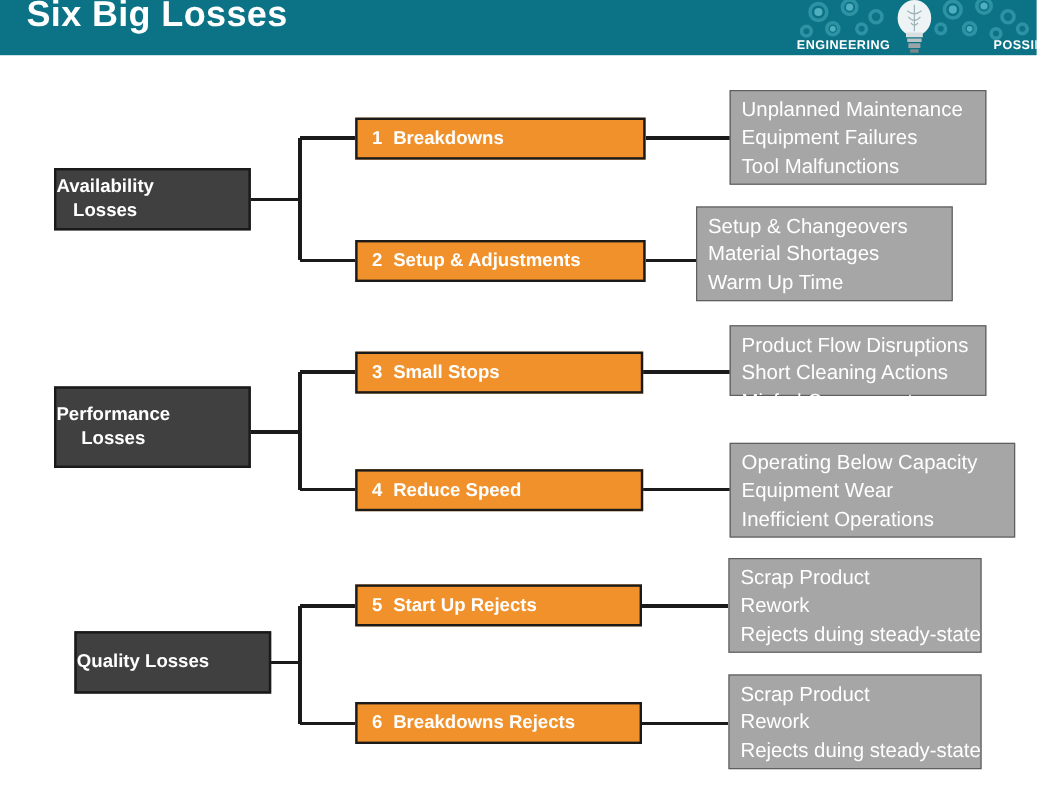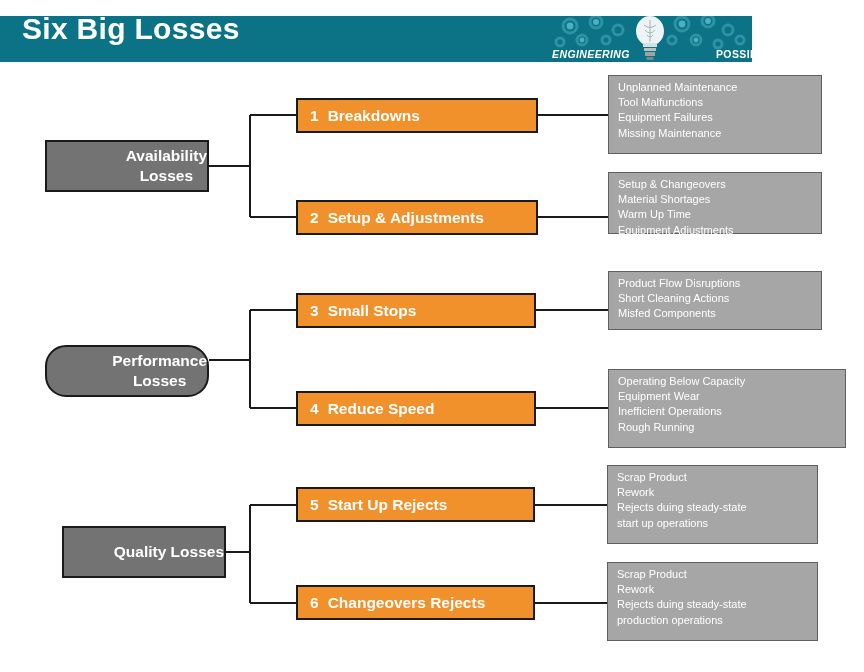--- a/index.html
+++ b/index.html
@@ -13,22 +13,22 @@
     height: 672px;
     position: relative;
     overflow: hidden;
     font-family: "Liberation Sans", sans-serif;
     -webkit-font-smoothing: antialiased;
   }
 
   
   #header-bar {
     position: absolute;
-    left: 0; top: 16px;
-    width: 752px;
+    left: 0; top: 0;
+    width: 864px;
     height: 46px;
     background: #0b7385;
     overflow: hidden;
   }
   #header-title {
     position: absolute;
     left: 22px;
     top: -4px;
     font-size: 30px;
     font-weight: bold;
@@ -56,50 +56,50 @@
     left: 0;
     bottom: 2px;
     width: 196px;
     text-align: center;
     font-size: 10.5px;
     font-weight: bold;
     color: #ffffff;
     letter-spacing: 0.4px;
     white-space: nowrap;
   }
-  .wm-left  { margin-right: 52px; font-style: italic; }
+  .wm-left  { margin-right: 52px; }
   .wm-right { margin-left: 34px; }
 
   
   #diagram {
     position: absolute;
     left: 0; top: 46px;
     width: 864px;
     height: 626px;
   }
   #connectors {
     position: absolute;
     left: 0; top: 0;
     width: 864px;
     height: 626px;
     pointer-events: none;
   }
 
   
   .category-box {
     position: absolute;
-    background: #737373;
+    background: #404040;
     border: 2px solid #1a1a1a;
     box-sizing: border-box;
     color: #ffffff;
     font-size: 15.5px;
     font-weight: bold;
     display: flex;
     align-items: center;
-    justify-content: flex-end;
+    justify-content: flex-start;
     text-align: center;
     line-height: 1.32;
     z-index: 3;
   }
 
   .loss-box {
     position: absolute;
     background: #f0912b;
     border: 2px solid #1a1a1a;
     box-sizing: border-box;
@@ -115,21 +115,21 @@
     margin-right: 9px;
   }
   .loss-label { white-space: nowrap; }
 
   .detail-box {
     position: absolute;
     background: #a6a6a6;
     border: 1.5px solid #5f5f5f;
     box-sizing: border-box;
     color: #ffffff;
-    font-size: 11px;
+    font-size: 17px;
     font-weight: normal;
     line-height: 1.38;
     padding: 4px 0 0 9px;
     z-index: 3;
   }
   .detail-line { white-space: nowrap; }
 </style>
 </head>
 <body>
 
@@ -216,38 +216,38 @@
     </span>
   </div>
 
   <div class="loss-box" style="left:296px; top:52px; width:242px; height:35px;">
     <span class="loss-num">1</span>
     <span class="loss-label">Breakdowns</span>
   </div>
 
   <div class="detail-box" style="left:608px; top:29px; width:214px; height:79px;">
     <div class="detail-line">Unplanned Maintenance</div>
+    <div class="detail-line">Equipment Failures</div>
     <div class="detail-line">Tool Malfunctions</div>
-    <div class="detail-line">Equipment Failures</div>
     <div class="detail-line">Missing Maintenance</div>
   </div>
 
   <div class="loss-box" style="left:296px; top:154px; width:242px; height:35px;">
     <span class="loss-num">2</span>
     <span class="loss-label">Setup &amp; Adjustments</span>
   </div>
 
-  <div class="detail-box" style="left:608px; top:126px; width:214px; height:62px;">
+  <div class="detail-box" style="left:580px; top:126px; width:214px; height:79px;">
     <div class="detail-line">Setup &amp; Changeovers</div>
     <div class="detail-line">Material Shortages</div>
     <div class="detail-line">Warm Up Time</div>
     <div class="detail-line">Equipment Adjustments</div>
   </div>
 
-  <div class="category-box" style="left:45px; top:299px; width:164px; height:52px;border-radius:21px;">
+  <div class="category-box" style="left:45px; top:276px; width:164px; height:68px;">
     <span>
       <span>Performance</span><br>
       <span>Losses</span>
     </span>
   </div>
 
   <div class="loss-box" style="left:296px; top:247px; width:240px; height:35px;">
     <span class="loss-num">3</span>
     <span class="loss-label">Small Stops</span>
   </div>
@@ -281,21 +281,21 @@
 
   <div class="detail-box" style="left:607px; top:419px; width:211px; height:79px;">
     <div class="detail-line">Scrap Product</div>
     <div class="detail-line">Rework</div>
     <div class="detail-line">Rejects duing steady-state</div>
     <div class="detail-line">start up operations</div>
   </div>
 
   <div class="loss-box" style="left:296px; top:539px; width:239px; height:35px;">
     <span class="loss-num">6</span>
-    <span class="loss-label">Changeovers  Rejects</span>
+    <span class="loss-label">Breakdowns  Rejects</span>
   </div>
 
   <div class="detail-box" style="left:607px; top:516px; width:211px; height:79px;">
     <div class="detail-line">Scrap Product</div>
     <div class="detail-line">Rework</div>
     <div class="detail-line">Rejects duing steady-state</div>
     <div class="detail-line">production operations</div>
   </div>
 
 </div>

